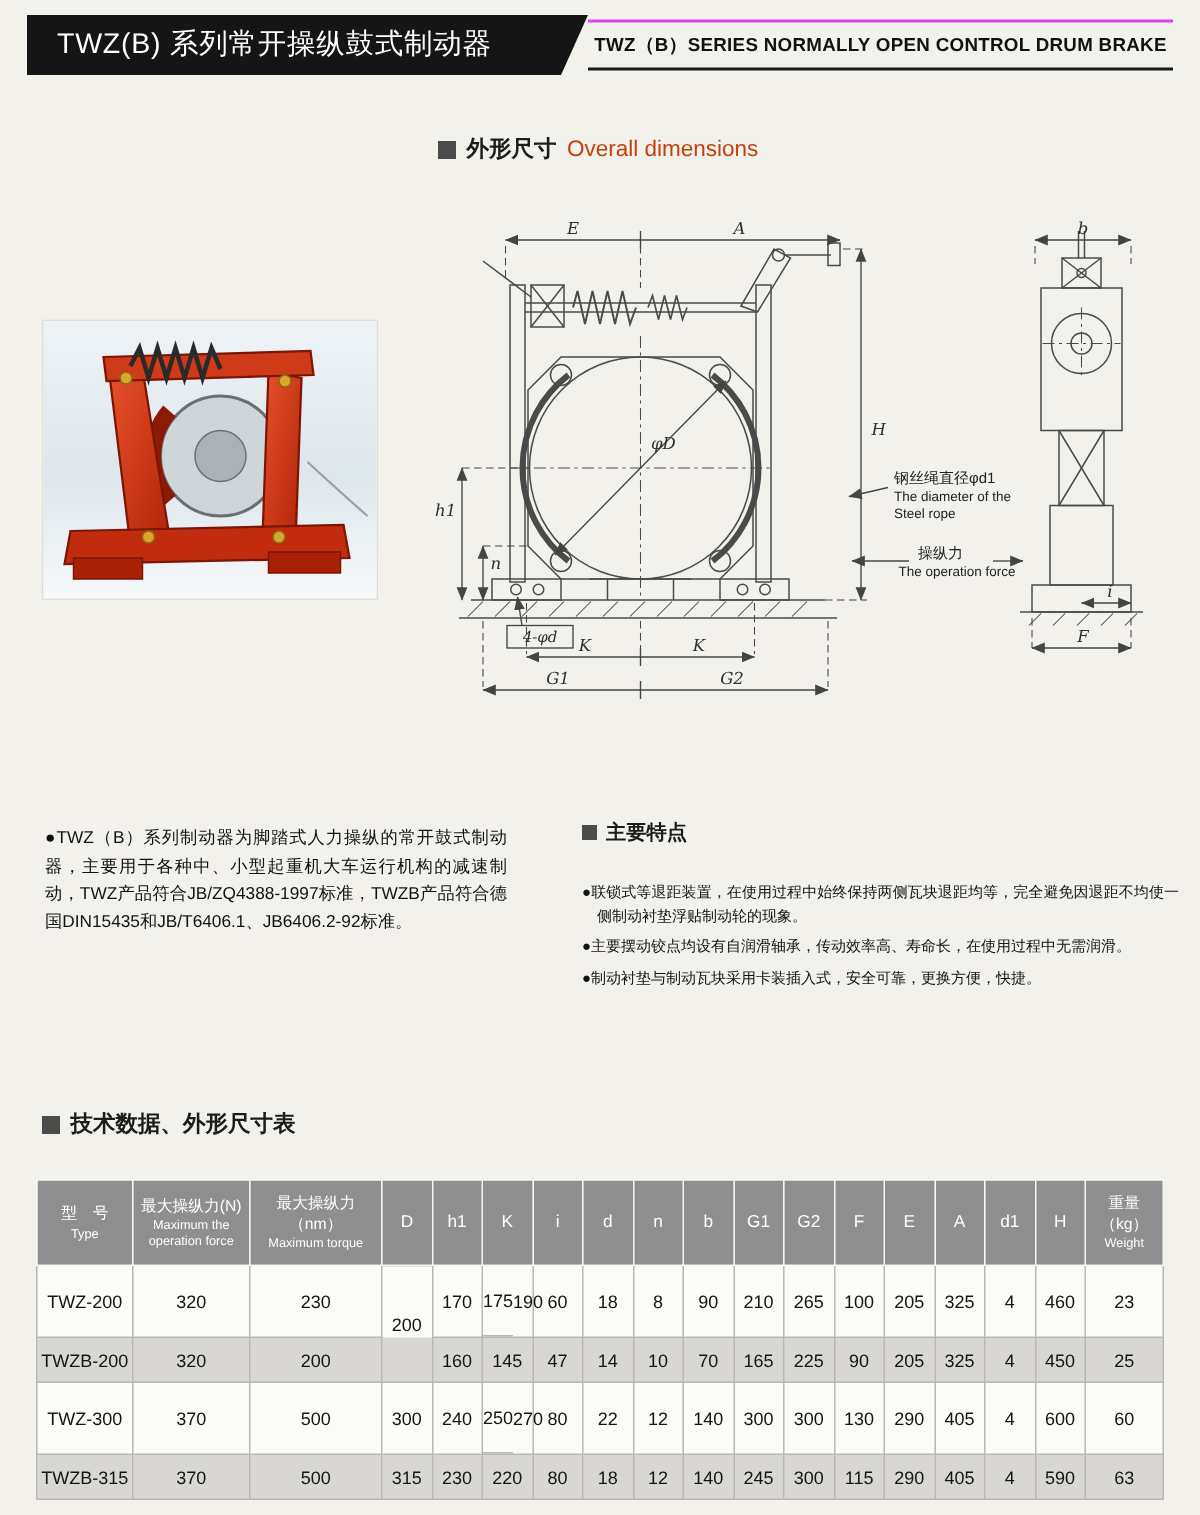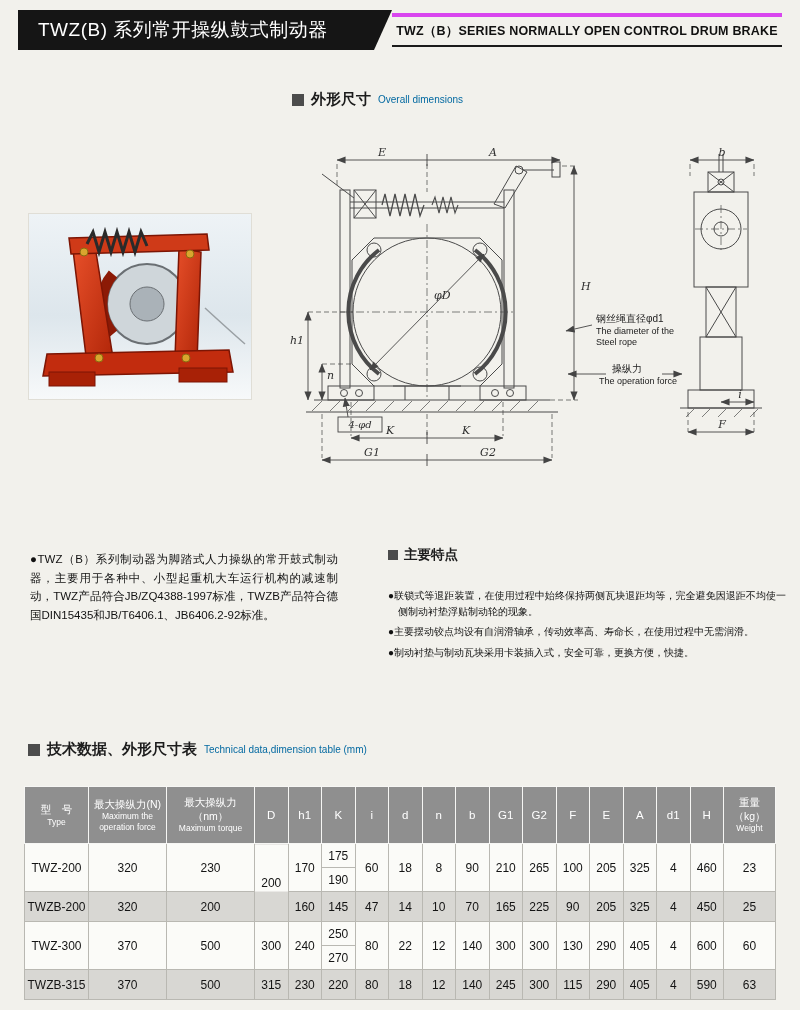--- a/index.html
+++ b/index.html
@@ -3,28 +3,28 @@
 <meta charset="utf-8">
 <style>
   *{margin:0;padding:0;box-sizing:border-box}
   html,body{background:#f2f1ec}
   .page{position:relative;width:800px;height:1010px;margin:0 auto;background:#f2f1ec;overflow:hidden;
         font-family:"Liberation Sans","DejaVu Sans",sans-serif;color:#1c1c1c}
   
   .hdr-black{position:absolute;left:18px;top:10px;width:374px;height:40px;background:#151515;color:#fff;
              font-size:19px;font-weight:normal;line-height:40px;padding-left:20px;letter-spacing:.5px;
              clip-path:polygon(0 0,100% 0,calc(100% - 18px) 100%,0 100%)}
-  .hdr-en{position:absolute;left:392px;top:13px;width:390px;height:34px;border-top:4px solid #d946ef;
+  .hdr-en{position:absolute;left:392px;top:13px;width:390px;height:34px;border-top:2px solid #d946ef;
           border-bottom:2px solid #1b1b1b;display:flex;align-items:center;justify-content:center;
           font-size:12.5px;font-weight:bold;letter-spacing:.2px;color:#111}
   
   .sec{position:absolute;display:flex;align-items:center;gap:7px;white-space:nowrap}
   .sq{width:12px;height:12px;background:#4c4c4c;flex:0 0 auto}
   .sec .cn{font-weight:bold;font-size:15px}
-  .sec .en{font-size:10px;color:#0369a1}
+  .sec .en{font-size:15px;color:#c2410c}
   
   .photo{position:absolute;left:28px;top:213px;width:224px;height:187px;border:1px solid #e0ded6;background:#fff}
   .draw{position:absolute;left:262px;top:132px}
   
   .desc{position:absolute;left:30px;top:550px;width:308px;font-size:11.5px;line-height:1.62;color:#111;text-align:justify}
   .features{position:absolute;left:388px;top:546px;width:398px}
   .fhead{display:flex;align-items:center;gap:6px;margin-bottom:24px}
   .sq2{width:10px;height:10px;background:#4c4c4c}
   .ft{font-weight:bold;font-size:13.5px}
   .feat{font-size:10px;line-height:1.55;color:#111;padding-left:1em;text-indent:-1em;margin-bottom:5px;text-align:justify}
@@ -35,21 +35,21 @@
   .hl{font-size:10.5px;line-height:1.3}
   .hs{font-size:8.5px;line-height:1.25}
   .letter{font-size:11.5px}
   tr.hr{height:57px}
   tr.tall{height:47px}
   tr.short{height:30px}
   tr.rw td{background:#fbfbf8}
   tr.rg td{background:#d8d7d3}
   tr.rw td.dcell{background:linear-gradient(to bottom,#fbfbf8 0,#fbfbf8 47px,#d8d7d3 47px,#d8d7d3 100%)}
   td.split{padding:0}
-  .sw{display:flex;flex-direction:column;height:47px}
+  .sw{display:flex;height:47px}
   .sw>div{flex:1;display:flex;align-items:center;justify-content:center}
   .sw>div:first-child{border-bottom:1px solid #b9b8b2}
 </style>
 </head>
 <body>
 
 <div class="page">
 
   <div class="hdr-black">TWZ(B) 系列常开操纵鼓式制动器</div>
   <div class="hdr-en">TWZ（B）SERIES  NORMALLY OPEN CONTROL DRUM BRAKE</div>
@@ -250,21 +250,20 @@
       <span class="ft">主要特点</span>
     </div>
     <p class="feat">●联锁式等退距装置，在使用过程中始终保持两侧瓦块退距均等，完全避免因退距不均使一侧制动衬垫浮贴制动轮的现象。</p>
     <p class="feat">●主要摆动铰点均设有自润滑轴承，传动效率高、寿命长，在使用过程中无需润滑。</p>
     <p class="feat">●制动衬垫与制动瓦块采用卡装插入式，安全可靠，更换方便，快捷。</p>
   </div>
 
   <div class="sec" style="left:28px;top:740px">
     <span class="sq"></span>
     <span class="cn">技术数据、外形尺寸表</span>
-    <span class="en">Technical data,dimension table (mm)</span>
   </div>
 
   <table class="tbl">
     <colgroup>
       <col style="width:64px">
         <col style="width:78px">
         <col style="width:88px">
       <col>
         <col>
         <col>

